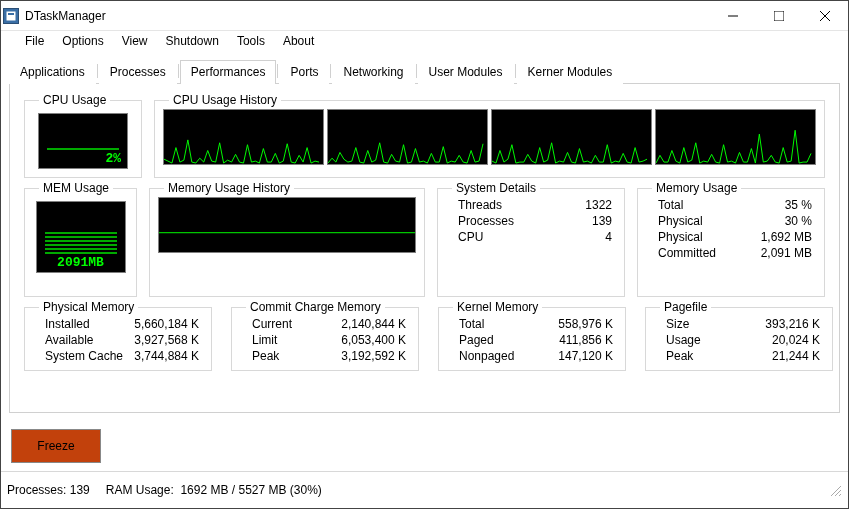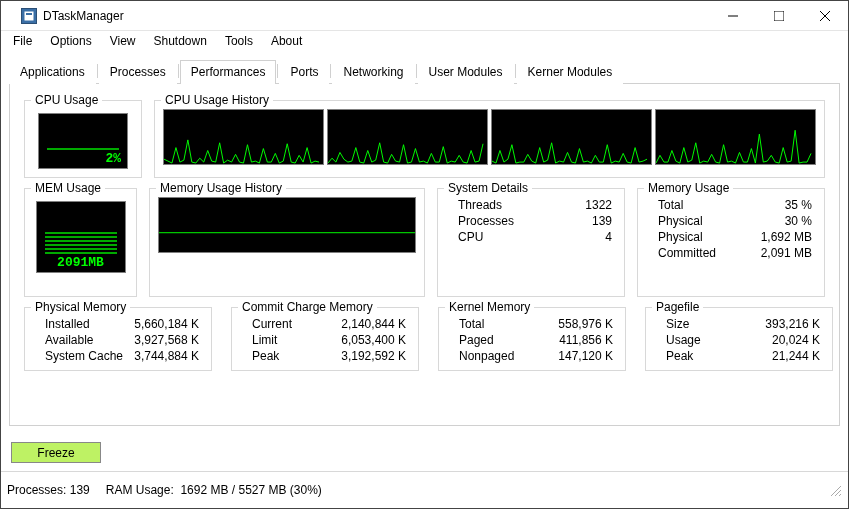--- a/index.html
+++ b/index.html
@@ -1,50 +1,50 @@
 <!DOCTYPE html>
 <html><head>
 <meta charset="utf-8">
 <style>
 * { box-sizing: border-box; margin: 0; padding: 0; font-family: "Segoe UI", Tahoma, sans-serif; font-size: 12px; color: #000; }
 body { background: #fff; width: 849px; height: 509px; border: 1px solid #444; display: flex; flex-direction: column; overflow: hidden; }
-.titlebar { height: 30px; display: flex; align-items: center; padding-left: 20px; border-bottom: 1px solid #e5e5e5; }
+.titlebar { height: 30px; display: flex; align-items: center; padding-left: 2px; border-bottom: 1px solid #e5e5e5; }
 .titlebar .icon { width: 16px; height: 16px; background: #3a6ea5; border: 1px solid #2a4e75; margin-right: 6px; display:flex;align-items:center;justify-content:center;}
 .titlebar .icon svg { width:10px;height:10px;}
 .titlebar .title { flex: 1; font-size: 12px; }
 .winbtns { display: flex; height: 100%; }
 .winbtn { width: 46px; display: flex; align-items: center; justify-content: center; }
 .winbtn svg { width: 10px; height: 10px; stroke: #000; stroke-width: 1; fill: none; }
-.menubar { height: 20px; display: flex; align-items: center; padding: 0 4px; gap: 2px; }
+.menubar { height: 20px; display: flex; align-items: center; padding: 0 16px; gap: 2px; }
 .menubar .item { padding: 2px 8px; font-size: 12px; }
 .tabs { margin: 8px 8px 0 8px; display: flex; border-bottom: 1px solid #d0d0d0; }
 .tab { padding: 4px 10px 5px 10px; font-size: 12px; border: 1px solid transparent; border-bottom: none; position: relative; top: 1px; background: #fff; }
 .tab.active { border-color: #d0d0d0; background: #fff; }
 .tab-sep { width:1px; height:14px; background:#d0d0d0; align-self:center; margin:0 1px;}
 .content { flex: 1; margin: 0 8px 8px 8px; border: 1px solid #d0d0d0; border-top: none; padding: 16px 14px 14px 14px; overflow: hidden; }
 .row1 { display: flex; gap: 12px; margin-bottom: 10px; }
 .gbox { border: 1px solid #d8d8d8; padding: 8px 8px 6px 8px; position: relative; }
-.gtitle { position: absolute; top: -8px; left: 6px; background: #fff; padding: 0 4px; font-size: 12px; }
+.gtitle { position: absolute; top: -8px; left: 14px; background: #fff; padding: 0 4px; font-size: 12px; }
 .gauge { background: #000; border: 1px solid #7f7f7f; display: flex; align-items: flex-end; justify-content: center; color: #0f0; font-family: "Courier New", monospace; font-weight: bold; font-size: 13px; position: relative; overflow: hidden; }
 .gauge .bars { position:absolute; left:8px; right:8px; top:6px; bottom:18px; display:flex; flex-direction:column; justify-content:flex-end; gap:2px;}
 .gauge .bar { height:2px; background:#0a0; }
 .gauge .val { position:absolute; bottom:2px; right:6px; color:#0f0; font-family:"Courier New",monospace; font-weight:bold; font-size:13px;}
 .gauge .val.center { right:auto; left:50%; transform:translateX(-50%);}
 .hist-group { border: 1px solid #d8d8d8; padding: 8px 8px 6px 8px; position: relative; flex: 1; }
 .hist-row { display: flex; gap: 3px; }
 .hist { background: #000; border: 1px solid #7f7f7f; position: relative; overflow: hidden; }
 .hist svg { width: 100%; height: 100%; display: block; }
 .row2 { display: flex; gap: 12px; margin-bottom: 10px; }
 .kv { display: flex; justify-content: space-between; min-width: 170px; font-size: 12px; padding: 1px 4px 1px 12px; }
 .kv .k { font-size:12px; }
 .kv .v { font-size:12px; text-align:right; }
 .row3 { display: flex; gap: 19px; }
 .row3 .gbox { flex: 1; }
 .bottom { padding: 8px 10px; }
-.freeze { width: 90px; height: 21px; border: 1px solid #888; background: #bef264; font-size: 12px; }
+.freeze { width: 90px; height: 34px; border: 1px solid #888; background: #c2410c; font-size: 12px; }
 .statusbar { height: 37px; border-top: 1px solid #d8d8d8; display: flex; align-items: center; padding: 0 6px; gap: 16px; font-size: 12px; }
 .grip { margin-left:auto; width:14px; height:14px; }
 .grip svg { width:14px; height:14px; }
 .small-gbox { width: 118px; }
 .cpu-small { width: 90px; height: 56px; margin: 4px auto 2px auto; }
 .mem-small { width: 90px; height: 72px; margin: 4px auto 17px auto; }
 .cpu-hist-box { height: 56px; flex:1; }
 .mem-hist-big { height: 56px; width: 258px; }
 </style>
 </head>

